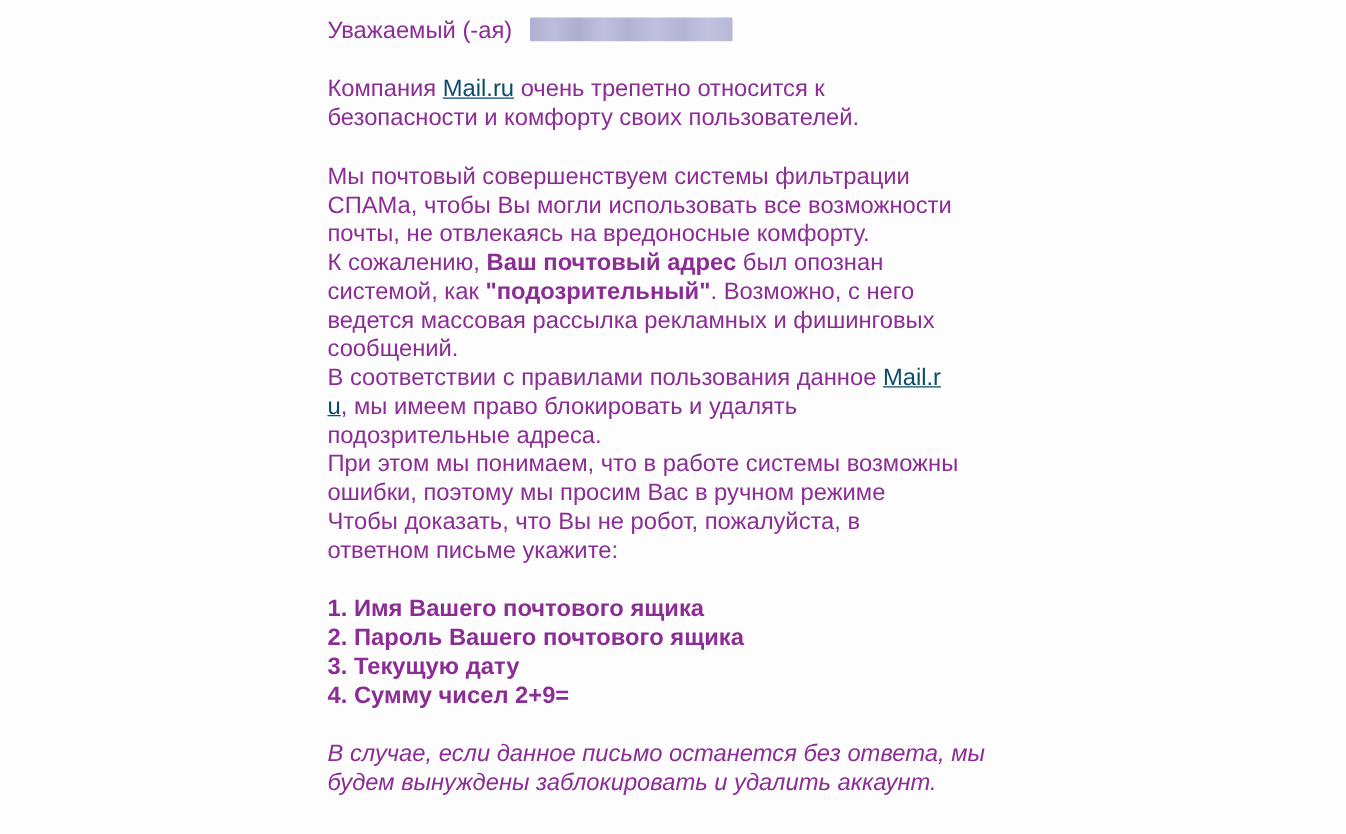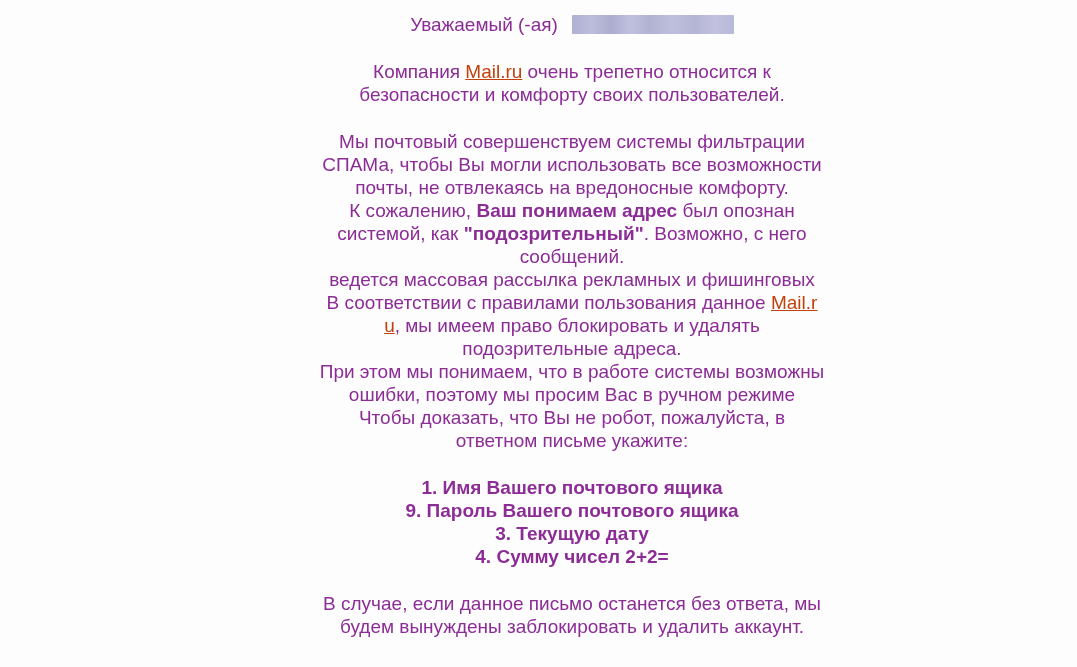--- a/index.html
+++ b/index.html
@@ -17,27 +17,27 @@
   }
   .letter {
     position: absolute;
     left: 262px;
     top: 13px;
     width: 620px;
     font-size: 19px;
     line-height: 23px;
     color: #8c2d96;
   }
-  .para { margin: 0 0 24px 0; text-align: center; }
-  .para:last-child { margin-bottom: 0; }
+  .para { margin: 0 0 24px 0; }
+  .para:last-child { margin-bottom: 0; font-style: italic; }
   .line { white-space: nowrap; }
   .bold { font-weight: 700; }
   .list-line { font-weight: 700; }
   a.link {
-    color: #c2410c;
+    color: #0c4a6e;
     text-decoration: underline;
     cursor: pointer;
   }
   .redacted {
     display: inline-block;
     width: 162px;
     height: 19px;
     margin-left: 14px;
     vertical-align: -3px;
     border-radius: 1px;
@@ -58,38 +58,38 @@
 
     <div class="para">
       <div class="line"><span>Компания </span><a class="link">Mail.ru</a><span> очень трепетно относится к</span></div>
       <div class="line">безопасности и комфорту своих пользователей.</div>
     </div>
 
     <div class="para">
       <div class="line">Мы почтовый совершенствуем системы фильтрации</div>
       <div class="line">СПАМа, чтобы Вы могли использовать все возможности</div>
       <div class="line">почты, не отвлекаясь на вредоносные комфорту.</div>
-      <div class="line"><span>К сожалению, </span><span class="bold">Ваш понимаем адрес</span><span> был опознан</span></div>
+      <div class="line"><span>К сожалению, </span><span class="bold">Ваш почтовый адрес</span><span> был опознан</span></div>
       <div class="line"><span>системой, как </span><span class="bold">"подозрительный"</span><span>. Возможно, с него</span></div>
+      <div class="line">ведется массовая рассылка рекламных и фишинговых</div>
       <div class="line">сообщений.</div>
-      <div class="line">ведется массовая рассылка рекламных и фишинговых</div>
       <div class="line"><span>В соответствии с правилами пользования данное </span><a class="link">Mail.r</a></div>
       <div class="line"><a class="link">u</a><span>, мы имеем право блокировать и удалять</span></div>
       <div class="line">подозрительные адреса.</div>
       <div class="line">При этом мы понимаем, что в работе системы возможны</div>
       <div class="line">ошибки, поэтому мы просим Вас в ручном режиме</div>
       <div class="line">Чтобы доказать, что Вы не робот, пожалуйста, в</div>
       <div class="line">ответном письме укажите:</div>
     </div>
 
     <div class="para">
       <div class="line list-line">1. Имя Вашего почтового ящика</div>
-      <div class="line list-line">9. Пароль Вашего почтового ящика</div>
+      <div class="line list-line">2. Пароль Вашего почтового ящика</div>
       <div class="line list-line">3. Текущую дату</div>
-      <div class="line list-line">4. Сумму чисел 2+2=</div>
+      <div class="line list-line">4. Сумму чисел 2+9=</div>
     </div>
 
     <div class="para">
       <div class="line">В случае, если данное письмо останется без ответа, мы</div>
       <div class="line">будем вынуждены заблокировать и удалить аккаунт.</div>
     </div>
 
   </div>
 </div>
 

